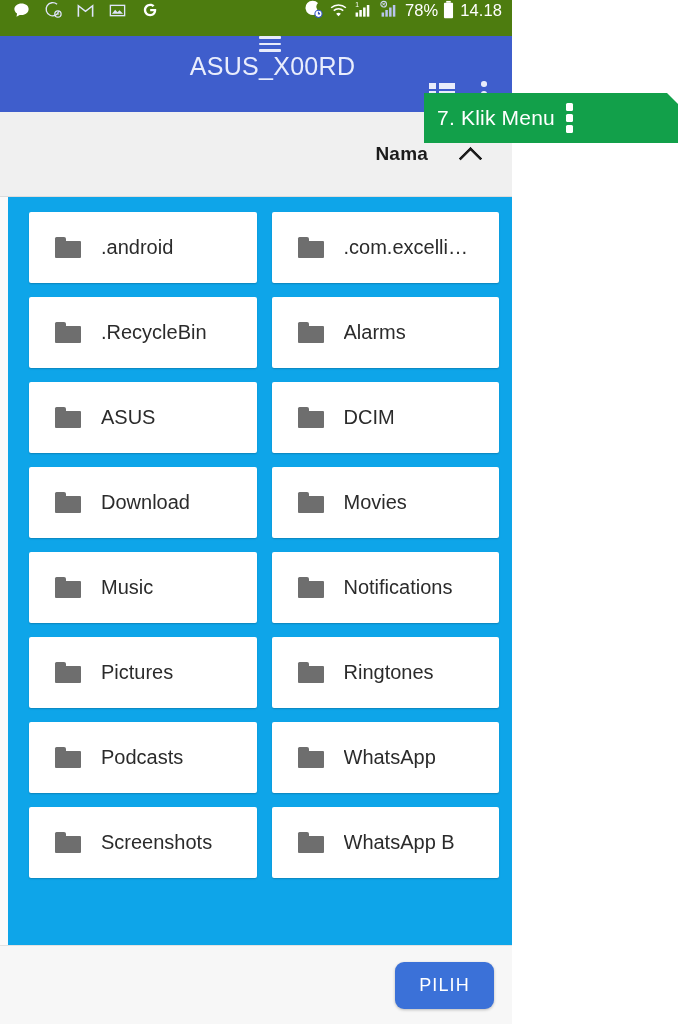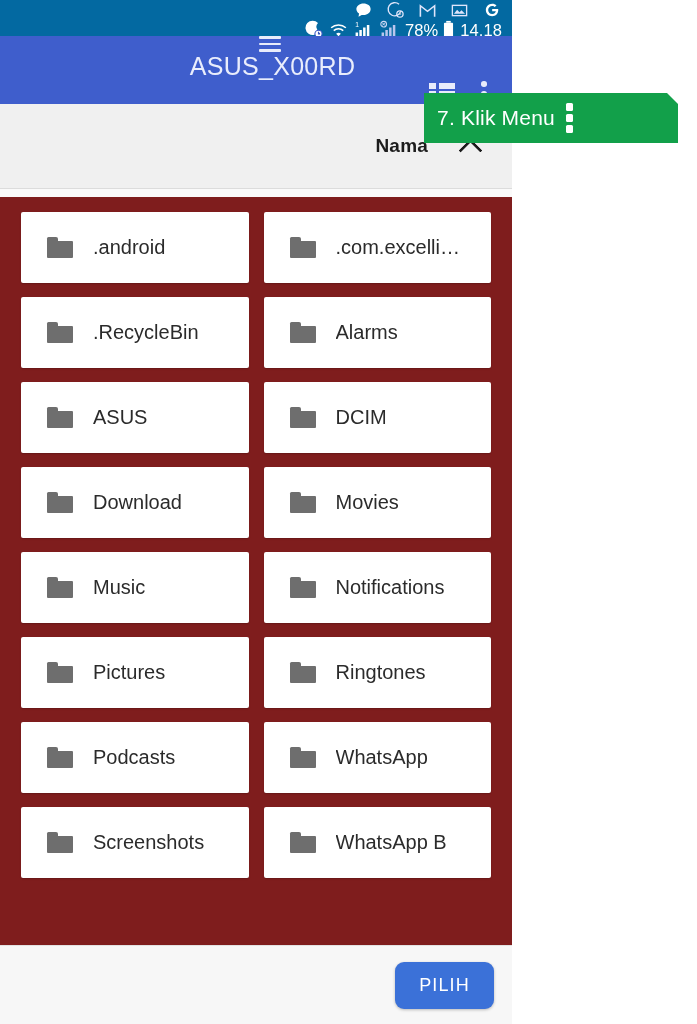--- a/index.html
+++ b/index.html
@@ -16,24 +16,23 @@
   .phone {
     position:absolute; left:0; top:0;
     width:512px; height:1024px;
     background:#fafafa;
     overflow:hidden;
   }
 
   
   .statusbar {
     position:absolute; left:0; top:0; width:512px; height:36px;
-    background:#0369a1;
-    display:flex; align-items:flex-end;
+    background:#4d7c0f;
+    display:flex; align-items:flex-start;
     padding:0 10px 0 12px;
-    flex-direction:column;
   }
   .sb-left { display:flex; align-items:center; gap:13px; }
   .sb-right { margin-left:auto; display:flex; align-items:center; gap:5px; }
   .sb-ico { display:block; }
   .sb-text {
     color:#ffffff; font-size:16.5px; font-weight:400;
     letter-spacing:.1px; line-height:1;
   }
   .sb-pct { margin-right:-1px; }
 
@@ -57,37 +56,37 @@
   .ico-listview { width:26px; height:22px; position:relative; }
   .ico-listview .sq { position:absolute; width:7px; height:5.5px; background:#e8ecfb; left:0; }
   .ico-listview .ln { position:absolute; width:16px; height:5.5px; background:#e8ecfb; left:10px; }
   .ico-listview .r0 { top:0; } .ico-listview .r1 { top:8px; } .ico-listview .r2 { top:16px; }
 
   .ico-kebab { width:6px; height:26px; display:flex; flex-direction:column; justify-content:space-between; }
   .ico-kebab i { display:block; width:5.6px; height:5.6px; border-radius:50%; background:#e8ecfb; }
 
   
   .sortbar {
-    position:absolute; left:0; top:104px; width:512px; height:85px;
+    position:absolute; left:0; top:112px; width:512px; height:85px;
     background:#f0f0f0;
     border-bottom:1px solid #dcdcdc;
     display:flex; align-items:center; justify-content:flex-end;
   }
   .sort-label { font-size:19px; font-weight:700; color:#1c1c1c; letter-spacing:.2px; }
   .sort-chevron { width:34px; height:34px; margin:0 22px 0 28px; position:relative; }
   .sort-chevron i {
     position:absolute; left:6px; top:13px; width:17px; height:17px;
     border-left:3.4px solid #1c1c1c; border-top:3.4px solid #1c1c1c;
     transform:rotate(45deg); border-radius:1px;
   }
 
   
   .gridwrap {
-    position:absolute; left:0; top:197px; width:512px; height:748px;
-    background:#7f1d1d; overflow:hidden;
+    position:absolute; left:8px; top:197px; width:512px; height:748px;
+    background:#0ea5e9; overflow:hidden;
   }
   .grid {
     display:grid; grid-template-columns:1fr 1fr;
     gap:14px 15px; padding:15px 21px 0 21px;
   }
   .card {
     background:#ffffff; height:71px; border-radius:2px;
     box-shadow:0 1px 2px rgba(0,0,0,.13), 0 1px 1px rgba(0,0,0,.07);
     display:flex; align-items:center; padding-left:26px; overflow:hidden;
   }

